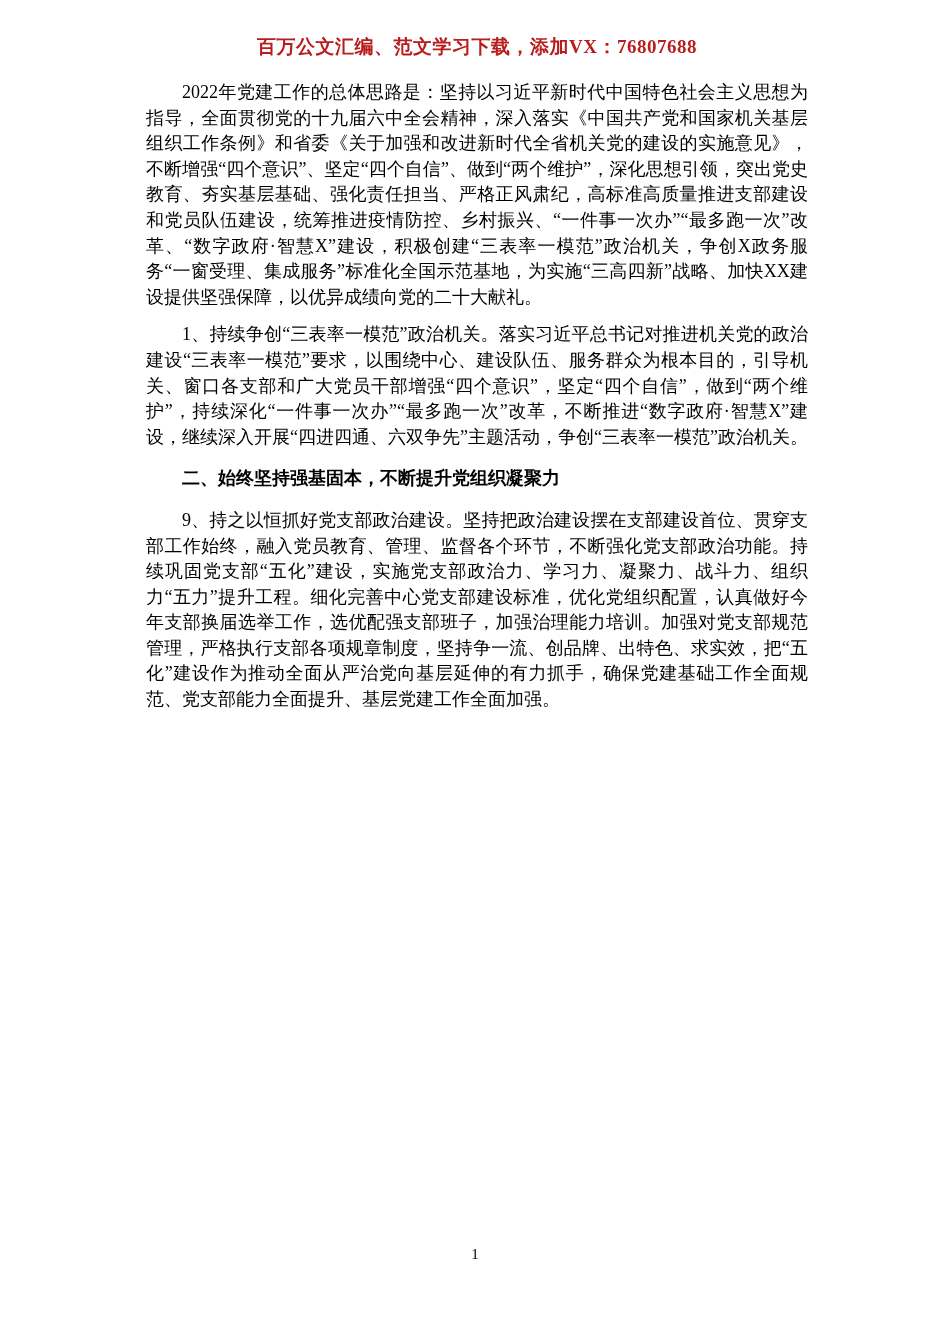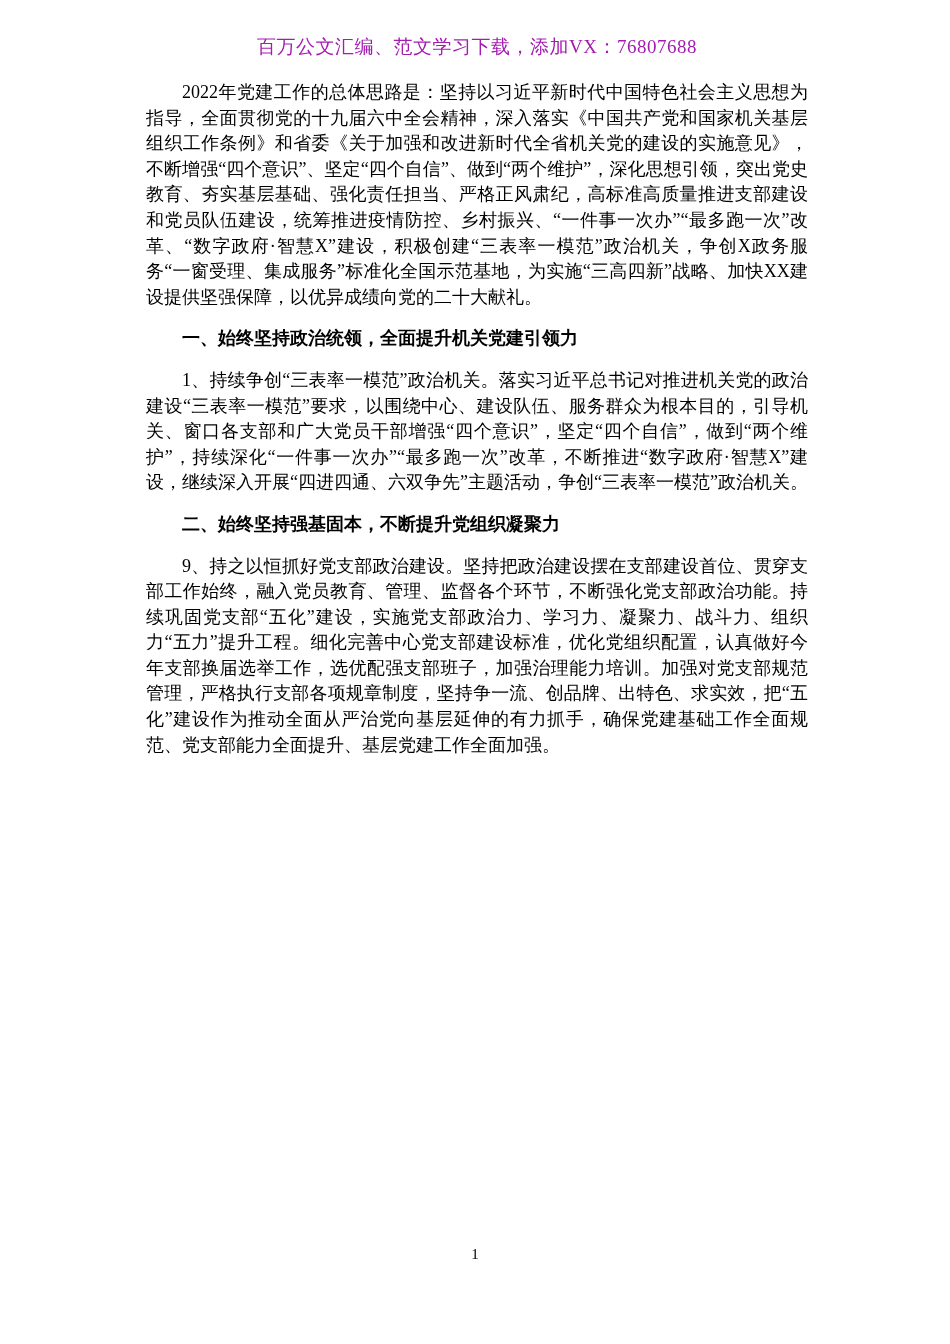--- a/index.html
+++ b/index.html
@@ -47,24 +47,23 @@
     width: 100%;
     text-align: center;
     font-size: 15px;
     color: #000000;
   }
 </style>
 </head>
 <body>
 
 <div class="page">
-  <div class="doc-header" style="color: #a21caf;">百万公文汇编、范文学习下载，添加VX：76807688</div>
+  <div class="doc-header" style="color: #b91c1c; font-weight: bold;">百万公文汇编、范文学习下载，添加VX：76807688</div>
 
   <div class="doc-body" id="doc-body">
       <p class="body">2022年党建工作的总体思路是：坚持以习近平新时代中国特色社会主义思想为指导，全面贯彻党的十九届六中全会精神，深入落实《中国共产党和国家机关基层组织工作条例》和省委《关于加强和改进新时代全省机关党的建设的实施意见》，不断增强“四个意识”、坚定“四个自信”、做到“两个维护”，深化思想引领，突出党史教育、夯实基层基础、强化责任担当、严格正风肃纪，高标准高质量推进支部建设和党员队伍建设，统筹推进疫情防控、乡村振兴、“一件事一次办”“最多跑一次”改革、“数字政府·智慧X”建设，积极创建“三表率一模范”政治机关，争创X政务服务“一窗受理、集成服务”标准化全国示范基地，为实施“三高四新”战略、加快XX建设提供坚强保障，以优异成绩向党的二十大献礼。</p>
-      <p class="heading">一、始终坚持政治统领，全面提升机关党建引领力</p>
       <p class="body"><span class="lead">1、持续争创“三表率一模范”政治机关。</span>落实习近平总书记对推进机关党的政治建设“三表率一模范”要求，以围绕中心、建设队伍、服务群众为根本目的，引导机关、窗口各支部和广大党员干部增强“四个意识”，坚定“四个自信”，做到“两个维护”，持续深化“一件事一次办”“最多跑一次”改革，不断推进“数字政府·智慧X”建设，继续深入开展“四进四通、六双争先”主题活动，争创“三表率一模范”政治机关。</p>
       <p class="heading">二、始终坚持强基固本，不断提升党组织凝聚力</p>
       <p class="body"><span class="lead">9、持之以恒抓好党支部政治建设。</span>坚持把政治建设摆在支部建设首位、贯穿支部工作始终，融入党员教育、管理、监督各个环节，不断强化党支部政治功能。持续巩固党支部“五化”建设，实施党支部政治力、学习力、凝聚力、战斗力、组织力“五力”提升工程。细化完善中心党支部建设标准，优化党组织配置，认真做好今年支部换届选举工作，选优配强支部班子，加强治理能力培训。加强对党支部规范管理，严格执行支部各项规章制度，坚持争一流、创品牌、出特色、求实效，把“五化”建设作为推动全面从严治党向基层延伸的有力抓手，确保党建基础工作全面规范、党支部能力全面提升、基层党建工作全面加强。</p>
     </div>
 
   <div class="page-footer">1</div>
 </div>
 
 </body></html>

